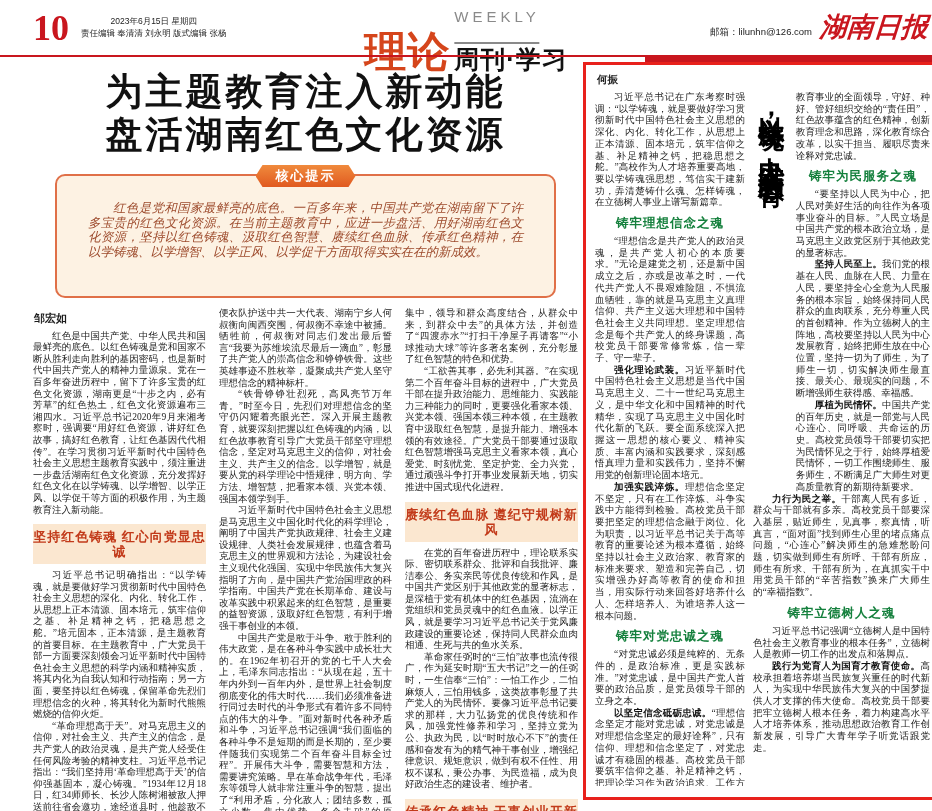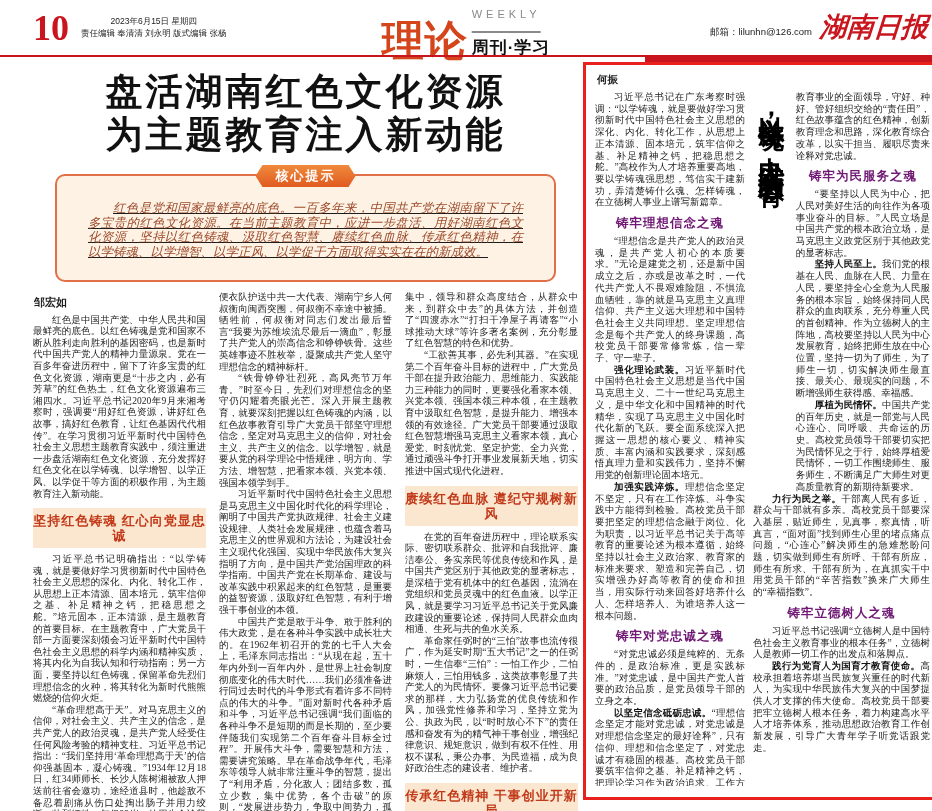--- a/index.html
+++ b/index.html
@@ -15,39 +15,39 @@
   .mh-left{position:absolute;left:33px;top:11px;display:flex;align-items:flex-start;}
   .page-no{font-size:36px;line-height:34px;font-weight:bold;color:var(--accent-red);
            font-family:"Liberation Serif",serif;}
   .mh-meta{margin-left:12px;margin-top:4px;font-size:8.5px;line-height:12px;color:#222;
            font-family:"Liberation Sans","DejaVu Sans",sans-serif;}
   .mh-center{position:absolute;left:50%;top:8px;transform:translateX(-50%);
              display:flex;align-items:flex-end;white-space:nowrap;}
   .sec-main{font-size:42px;line-height:40px;font-weight:bold;color:var(--sec-red);
             font-family:"Liberation Serif",serif;letter-spacing:1px;}
   .sec-stack{display:flex;flex-direction:column;align-items:flex-start;margin-left:4px;}
-  .weekly{font-size:11px;color:#8a8a8a;letter-spacing:4px;border-bottom:2px solid #8a8a8a;
-          padding-bottom:11px;margin-bottom:2px;font-family:"Liberation Sans",sans-serif;}
-  .sec-sub{font-size:17px;line-height:26px;font-weight:900;color:#111;
+  .weekly{font-size:15px;color:#8a8a8a;letter-spacing:4px;border-bottom:2px solid #8a8a8a;
+          padding-bottom:17px;margin-bottom:2px;font-family:"Liberation Sans",sans-serif;}
+  .sec-sub{font-size:25px;line-height:26px;font-weight:900;color:#111;
            font-family:"Liberation Sans","DejaVu Sans",sans-serif;letter-spacing:1px;}
   .mh-right{position:absolute;right:4px;top:12px;display:flex;align-items:flex-end;}
   .email{font-size:9.5px;color:#222;margin-right:8px;margin-bottom:3px;
          font-family:"Liberation Sans",sans-serif;}
   .brand{font-size:27px;line-height:30px;font-weight:bold;font-style:italic;
          color:var(--accent-red);font-family:"Liberation Serif",serif;transform:skewX(-4deg);}
   .mast-rule{position:absolute;left:0;top:55px;width:932px;height:2px;background:var(--accent-red);}
   .mast-bar{position:absolute;left:645px;top:57px;width:287px;height:7px;background:var(--accent-red);}
   
   .left-article{position:absolute;left:33px;top:66px;width:545px;height:745px;overflow:hidden;}
   .l-headline{margin:4px 0 12px;text-align:center;font-size:37px;line-height:43px;
               font-weight:900;color:#111;letter-spacing:3px;
               font-family:"Liberation Sans","DejaVu Sans",sans-serif;}
   .l-headline span{display:block;}
   .core-tip{position:relative;margin:18px 22px 10px;border:2px solid var(--tip-border);
-            border-radius:10px;background:var(--tip-bg);padding:12px 18px 8px;text-decoration:underline;}
+            border-radius:10px;background:var(--tip-bg);padding:12px 18px 24px;}
   .tip-label{position:absolute;left:50%;top:-11px;transform:translateX(-50%);
              background:linear-gradient(180deg,#f08a3c,#e05a20);color:#fff;
              font-size:13px;font-weight:bold;padding:2px 20px;letter-spacing:2px;
              font-family:"Liberation Sans",sans-serif;
              clip-path:polygon(0 50%,7px 0,calc(100% - 7px) 0,100% 50%,calc(100% - 7px) 100%,7px 100%);}
   .tip-text{margin:13px;font-size:12.5px;line-height:14.5px;color:var(--tip-text);
             text-align:justify;text-indent:2em;font-style:italic;}
   .columns{height:563px;overflow:hidden;column-count:3;column-gap:13px;column-fill:auto;
            text-align:justify;font-size:9.5px;line-height:11.6px;}
   .author{font-weight:bold;font-size:11px;margin:5px 0 6px 1px;text-indent:0;
@@ -62,21 +62,21 @@
   
   .right-article{position:absolute;left:583px;top:62px;width:359px;height:738px;
                  box-sizing:border-box;border:3px solid var(--box-red);
                  padding:6px 9px;overflow:hidden;}
   .ra-author{font-weight:bold;font-size:10.5px;margin:2px 0 5px 2px;
              font-family:"Liberation Sans",sans-serif;}
   .ra-body{display:flex;gap:8px;height:694px;overflow:hidden;
            text-align:justify;font-size:9.5px;line-height:11.7px;justify-content:center;}
   .ra-col-a{width:150px;flex:none;overflow:hidden;}
   .ra-col-b{flex:1;overflow:hidden;}
-  .right-article .sub-head{background:none;color:#701a75;text-align:center;font-size:12.5px;
+  .right-article .sub-head{background:none;color:#15803d;text-align:center;font-size:12.5px;
            line-height:15px;margin:7px 0 5px;font-weight:900;letter-spacing:1px;
            break-inside:avoid;font-family:"Liberation Sans","DejaVu Sans",sans-serif;}
   .vert-headline{float:left;writing-mode:vertical-rl;text-orientation:mixed;
            font-family:"Liberation Sans","DejaVu Sans",sans-serif;font-weight:900;
            font-size:26px;letter-spacing:3px;line-height:1.3;height:382px;
            margin:4px 8px 8px 1px;color:#000;}
 </style>
 </head>
 <body>
 
@@ -100,22 +100,22 @@
     <div class="mh-right">
       <span class="email">邮箱：lilunhn@126.com</span>
       <span class="brand">湖南日报</span>
     </div>
   </header>
   <div class="mast-rule"></div>
   <div class="mast-bar"></div>
 
   <section class="left-article">
     <h1 class="l-headline">
+      <span>为主题教育注入新动能</span>
       <span>盘活湖南红色文化资源</span>
-      <span>为主题教育注入新动能</span>
     </h1>
     <div class="core-tip">
       <div class="tip-label">核心提示</div>
       <p class="tip-text">红色是党和国家最鲜亮的底色。一百多年来，中国共产党在湖南留下了许多宝贵的红色文化资源。在当前主题教育中，应进一步盘活、用好湖南红色文化资源，坚持以红色铸魂、汲取红色智慧、赓续红色血脉、传承红色精神，在以学铸魂、以学增智、以学正风、以学促干方面取得实实在在的新成效。</p>
     </div>
     <div class="columns">
       <div class="author">邹宏如</div>
     <p class="para">红色是中国共产党、中华人民共和国最鲜亮的底色。以红色铸魂是党和国家不断从胜利走向胜利的基因密码，也是新时代中国共产党人的精神力量源泉。党在一百多年奋进历程中，留下了许多宝贵的红色文化资源，湖南更是“十步之内，必有芳草”的红色热土，红色文化资源遍布三湘四水。习近平总书记2020年9月来湘考察时，强调要“用好红色资源，讲好红色故事，搞好红色教育，让红色基因代代相传”。在学习贯彻习近平新时代中国特色社会主义思想主题教育实践中，须注重进一步盘活湖南红色文化资源，充分发挥好红色文化在以学铸魂、以学增智、以学正风、以学促干等方面的积极作用，为主题教育注入新动能。</p>
         <h3 class="sub-head">坚持红色铸魂 红心向党显忠诚</h3>
         <p class="para">习近平总书记明确指出：“以学铸魂，就是要做好学习贯彻新时代中国特色社会主义思想的深化、内化、转化工作，从思想上正本清源、固本培元，筑牢信仰之基、补足精神之钙，把稳思想之舵。”培元固本，正本清源，是主题教育的首要目标。在主题教育中，广大党员干部一方面要深刻领会习近平新时代中国特色社会主义思想的科学内涵和精神实质，将其内化为自我认知和行动指南；另一方面，要坚持以红色铸魂，保留革命先烈们理想信念的火种，将其转化为新时代熊熊燃烧的信仰火炬。</p>

